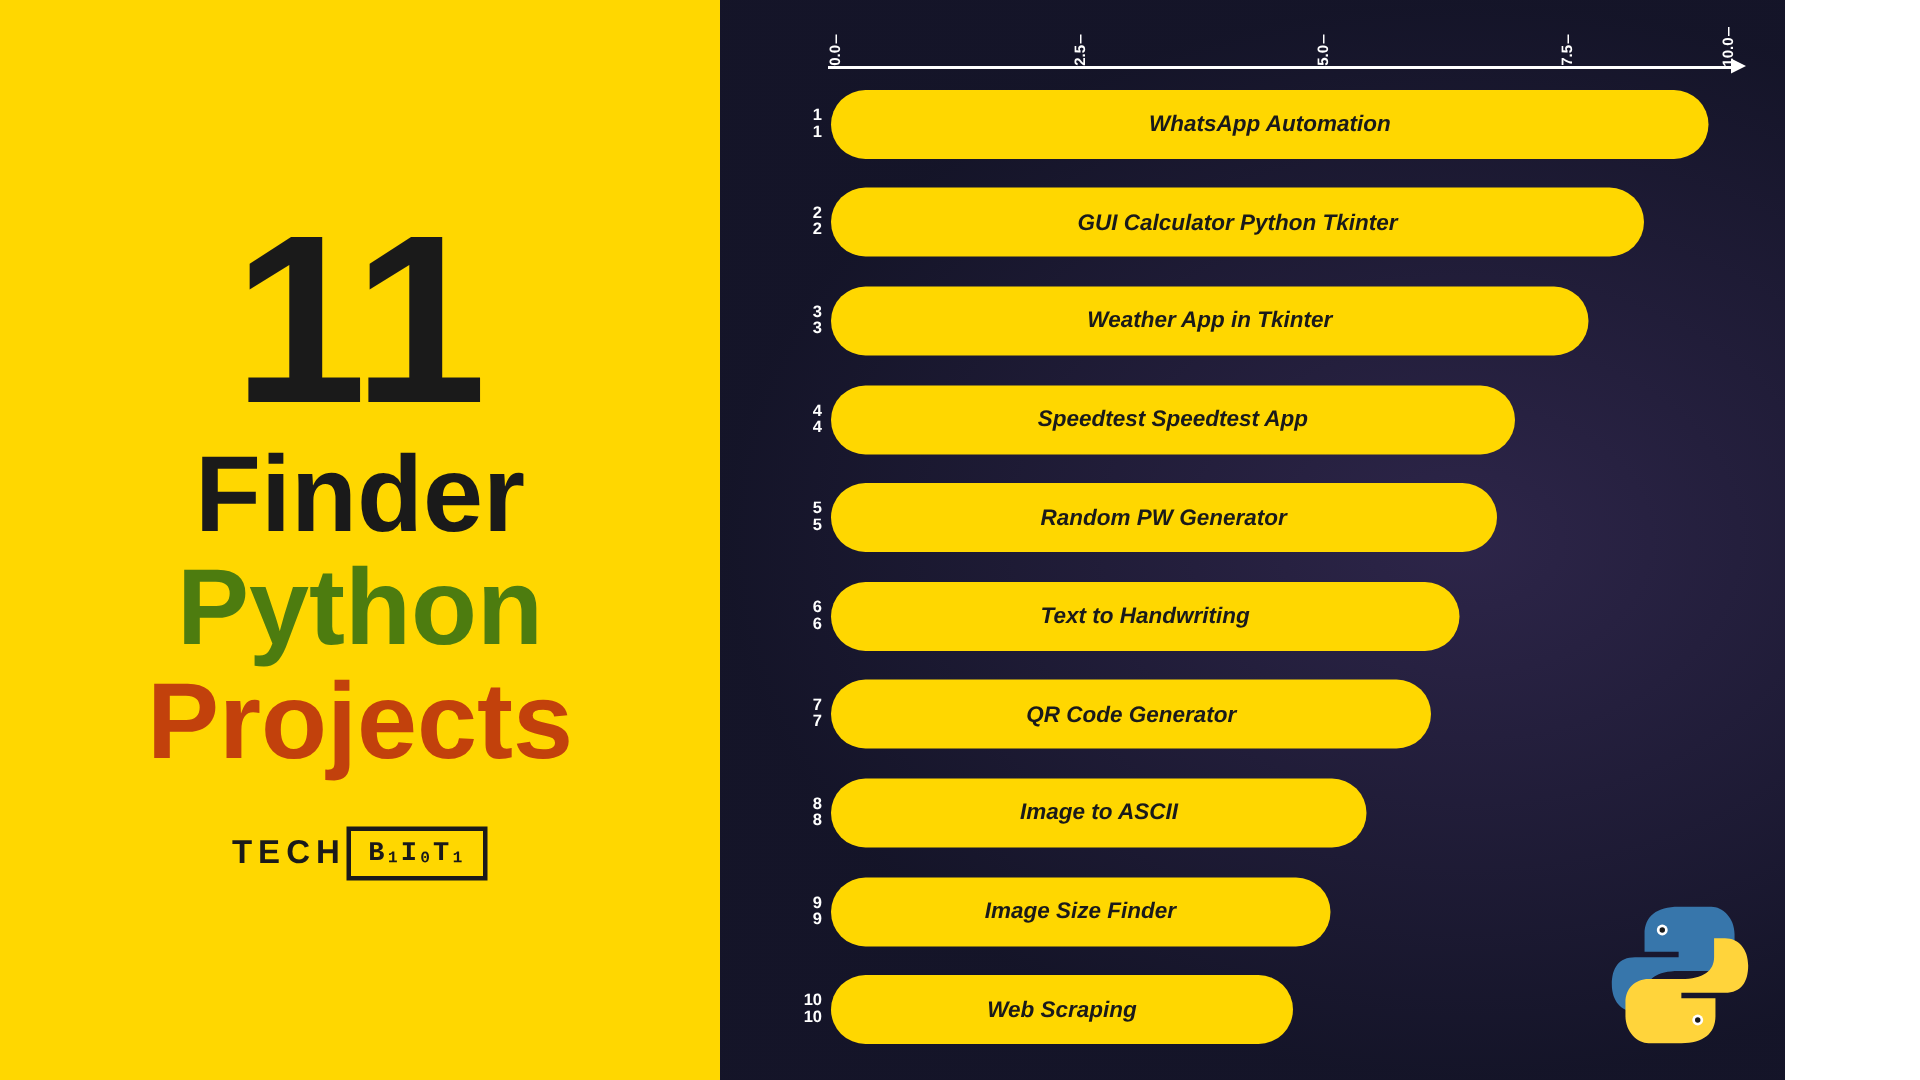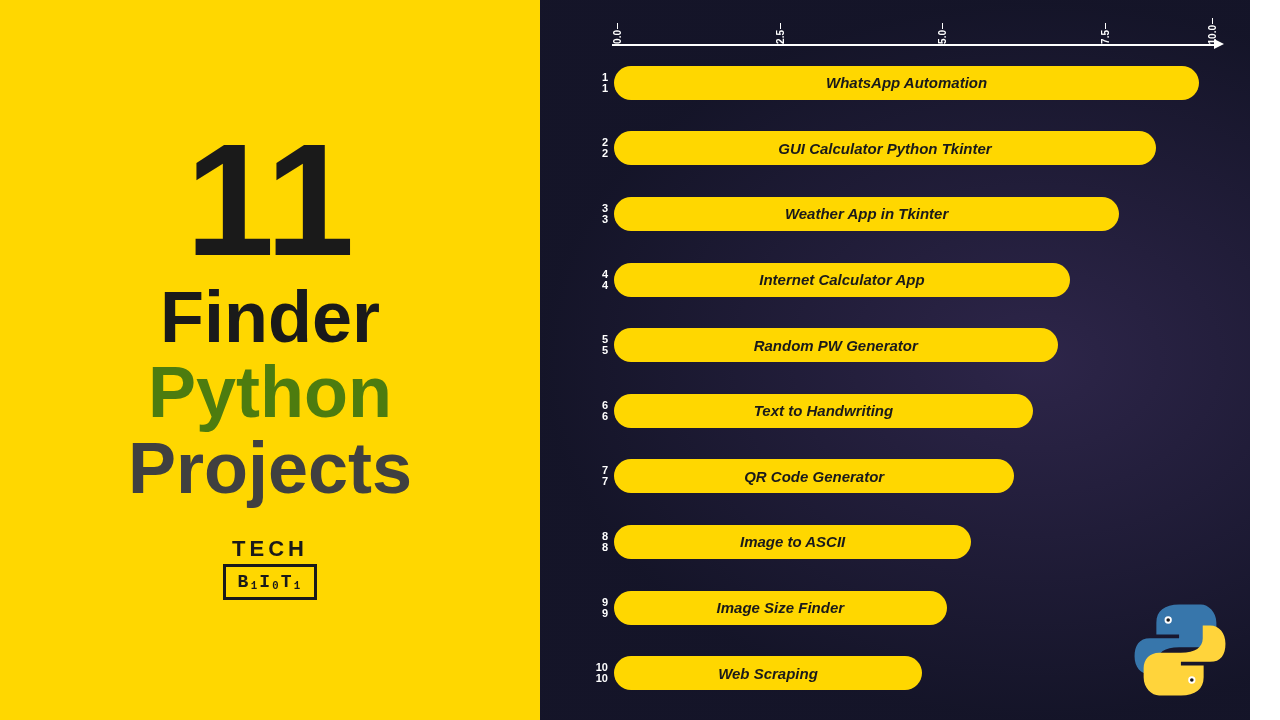--- a/index.html
+++ b/index.html
@@ -6,21 +6,21 @@
     body {
       width: 1280px;
       height: 720px;
       display: flex;
       overflow: hidden;
       font-family: Arial, sans-serif;
     }
 
     
     .left-panel {
-      width: 540px;
+      width: 480px;
       height: 720px;
       background: #FFD700;
       display: flex;
       flex-direction: column;
       align-items: center;
       justify-content: center;
       flex-shrink: 0;
     }
 
     .big-number {
@@ -45,30 +45,30 @@
       font-weight: 900;
       color: #4d7c0f;
       line-height: 1.05;
       font-family: Arial Black, Arial, sans-serif;
       text-align: center;
     }
 
     .subtitle-line3 {
       font-size: 72px;
       font-weight: 900;
-      color: #404040;
+      color: #c2410c;
       line-height: 1.05;
       font-family: Arial Black, Arial, sans-serif;
       text-align: center;
     }
 
     .logo-container {
       margin-top: 30px;
       display: flex;
-      flex-direction: column;
+      flex-direction: row;
       align-items: center;
     }
 
     .logo-tech {
       font-size: 22px;
       font-weight: 900;
       letter-spacing: 4px;
       color: #1a1a1a;
       font-family: Arial Black, Arial, sans-serif;
     }
@@ -199,21 +199,21 @@
       font-size: 11px;
       color: #fff;
       font-weight: 700;
       font-family: Arial, sans-serif;
       flex-shrink: 0;
       line-height: 1;
     }
 
     .bar-track {
       flex: 1;
-      height: 34px;
+      height: 46px;
       position: relative;
     }
 
     .bar-fill {
       height: 100%;
       background: #FFD700;
       border-radius: 25px;
       display: flex;
       align-items: center;
       justify-content: center;
@@ -307,21 +307,21 @@
           <div class="bar-track">
             <div class="bar-fill" style="width: 82%;">
               <div class="bar-text">Weather App in Tkinter</div>
             </div>
           </div>
         </div>
         <div class="bar-row">
           <div class="bar-label-left">4<br>4</div>
           <div class="bar-track">
             <div class="bar-fill" style="width: 74%;">
-              <div class="bar-text">Internet Calculator App</div>
+              <div class="bar-text">Speedtest Speedtest App</div>
             </div>
           </div>
         </div>
         <div class="bar-row">
           <div class="bar-label-left">5<br>5</div>
           <div class="bar-track">
             <div class="bar-fill" style="width: 72%;">
               <div class="bar-text">Random PW Generator</div>
             </div>
           </div>

